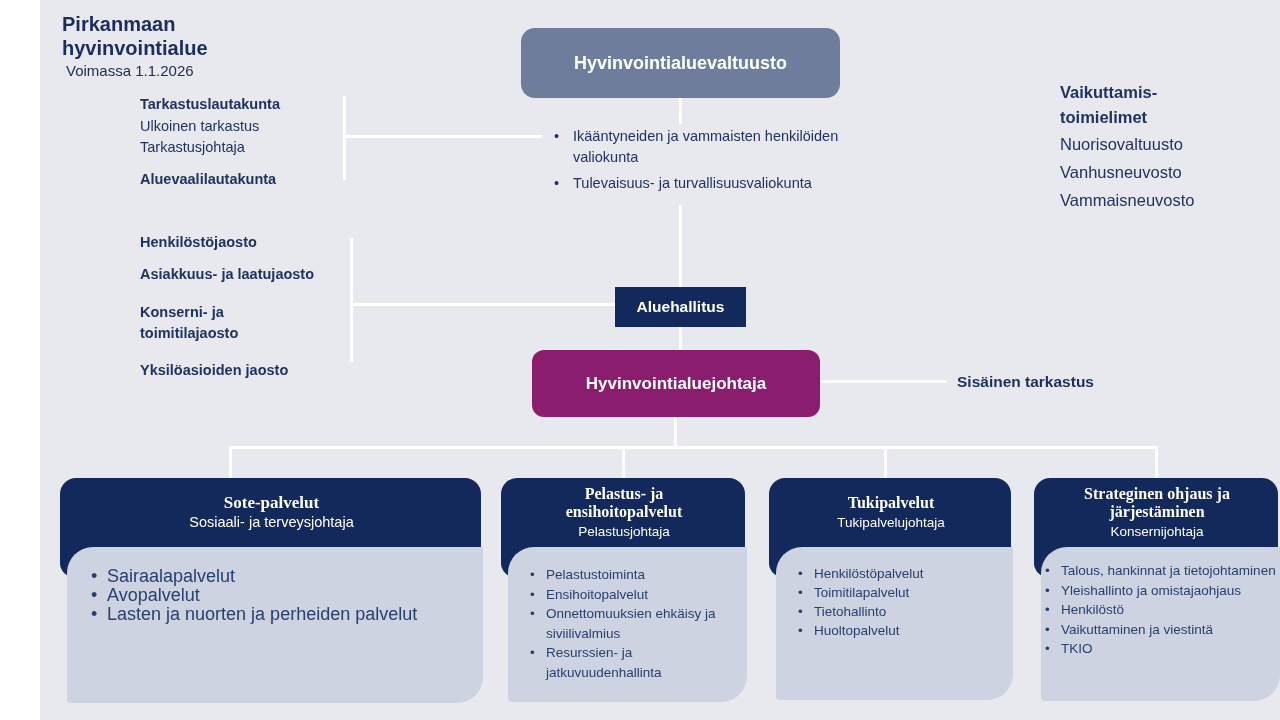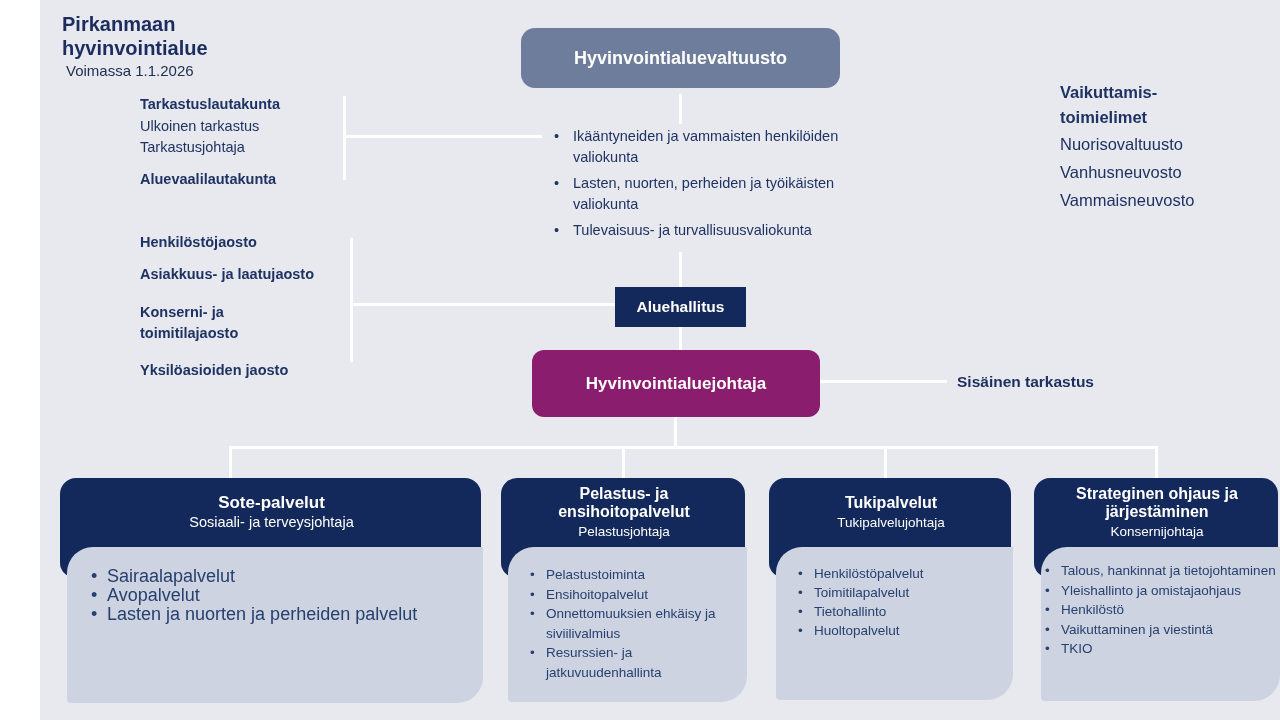--- a/index.html
+++ b/index.html
@@ -9,21 +9,21 @@
   
   .abs{position:absolute;}
   .navy-text{color:#1e3263;}
   .line{position:absolute;background:#ffffff;z-index:1;}
 
   
   .logo{left:22px;top:12px;font-size:20px;font-weight:bold;line-height:24px;color:#1b2c5e;z-index:3;}
   .validity{left:26px;top:62px;font-size:15px;color:#20304f;z-index:3;}
 
   
-  .topbox{left:481px;top:28px;width:319px;height:60px;background:#6e7d9c;border-radius:14px;
+  .topbox{left:481px;top:28px;width:319px;height:70px;background:#6e7d9c;border-radius:14px;
           display:flex;align-items:center;justify-content:center;color:#fff;font-weight:bold;
           font-size:18px;z-index:3;}
 
   
   .audit-list{left:100px;top:94px;font-size:14.5px;line-height:21.5px;z-index:3;}
   .audit-list .b{font-weight:bold;}
   .audit-list .sp{margin-top:10px;}
   .sections-list{left:100px;top:232px;width:232px;font-size:14.5px;font-weight:bold;z-index:3;}
   .sections-list .it{line-height:21px;}
   .sections-list .g1{margin-bottom:11px;}
@@ -51,21 +51,21 @@
   .internal-audit{left:917px;top:373px;font-weight:bold;font-size:15.5px;color:#1b2f5f;z-index:3;}
 
   
   .card{position:absolute;z-index:3;}
   .card .hdr{position:absolute;left:0;top:0;right:2px;height:99px;background:#14295b;
              border-radius:16px 16px 0 14px;}
   .card .bod{position:absolute;left:7px;right:0;top:69px;bottom:0;background:#cdd3e0;
              border-radius:26px 0 26px 4px;box-sizing:border-box;}
   .card .htext{position:absolute;left:0;right:0;top:0;height:69px;display:flex;flex-direction:column;
                align-items:center;justify-content:center;color:#fff;text-align:center;}
-  .card .title{font-weight:bold;font-size:16px;line-height:18px;}
+  .card .title{font-weight:bold;font-size:16px;line-height:18px;font-family:Liberation Serif, serif;}
   .card .sub{font-size:13.5px;line-height:17px;margin-top:2px;}
   .card .blts{color:#27406e;}
   .card .bit{display:flex;}
   .card .bit::before{content:"•";width:16px;flex:none;}
 
   #card1{left:20px;top:478px;width:423px;height:225px;}
   #card1 .title{font-size:17px;}
   #card1 .sub{font-size:14.5px;}
   #card1 .blts{padding:20px 10px 0 24px;font-size:18px;line-height:19px;}
 
@@ -129,23 +129,20 @@
     <div>Ulkoinen tarkastus</div>
     <div>Tarkastusjohtaja</div>
     <div class="b sp">Aluevaalilautakunta</div>
   </div>
 
   <div class="abs committees navy-text">
     <div class="it">
         <span class="tx">Ikääntyneiden ja vammaisten henkilöiden valiokunta</span>
       </div>
     <div class="it">
-        <span class="tx">Lasten, nuorten, perheiden ja työikäisten valiokunta</span>
-      </div>
-    <div class="it">
         <span class="tx">Tulevaisuus- ja turvallisuusvaliokunta</span>
       </div>
   </div>
 
   <div class="abs influence navy-text">
     <div class="ttl">Vaikuttamis-toimielimet</div>
     <div class="it">Nuorisovaltuusto</div>
     <div class="it">Vanhusneuvosto</div>
     <div class="it">Vammaisneuvosto</div>
   </div>

